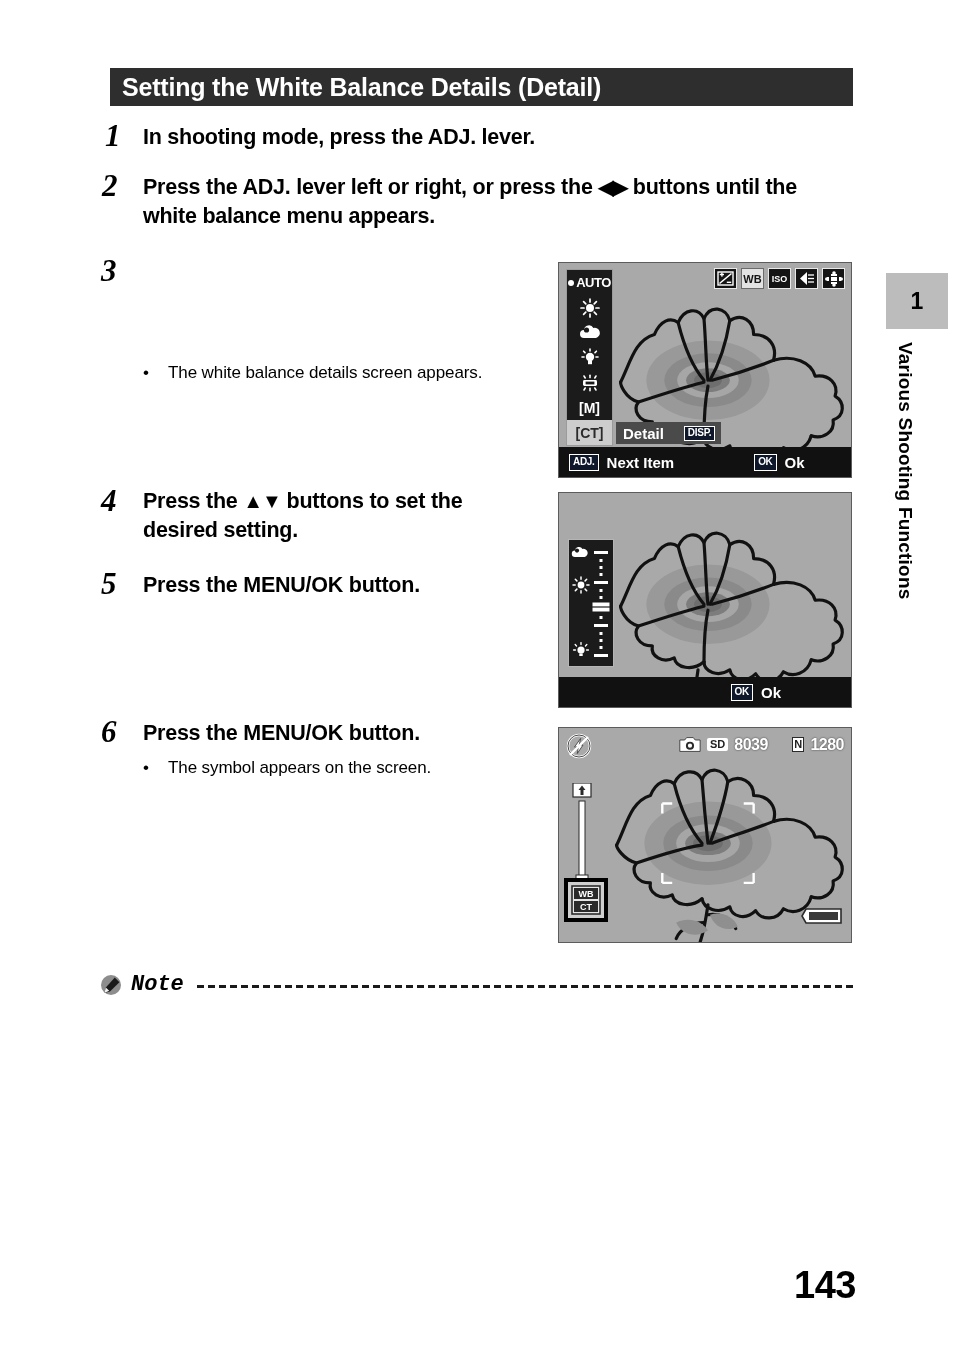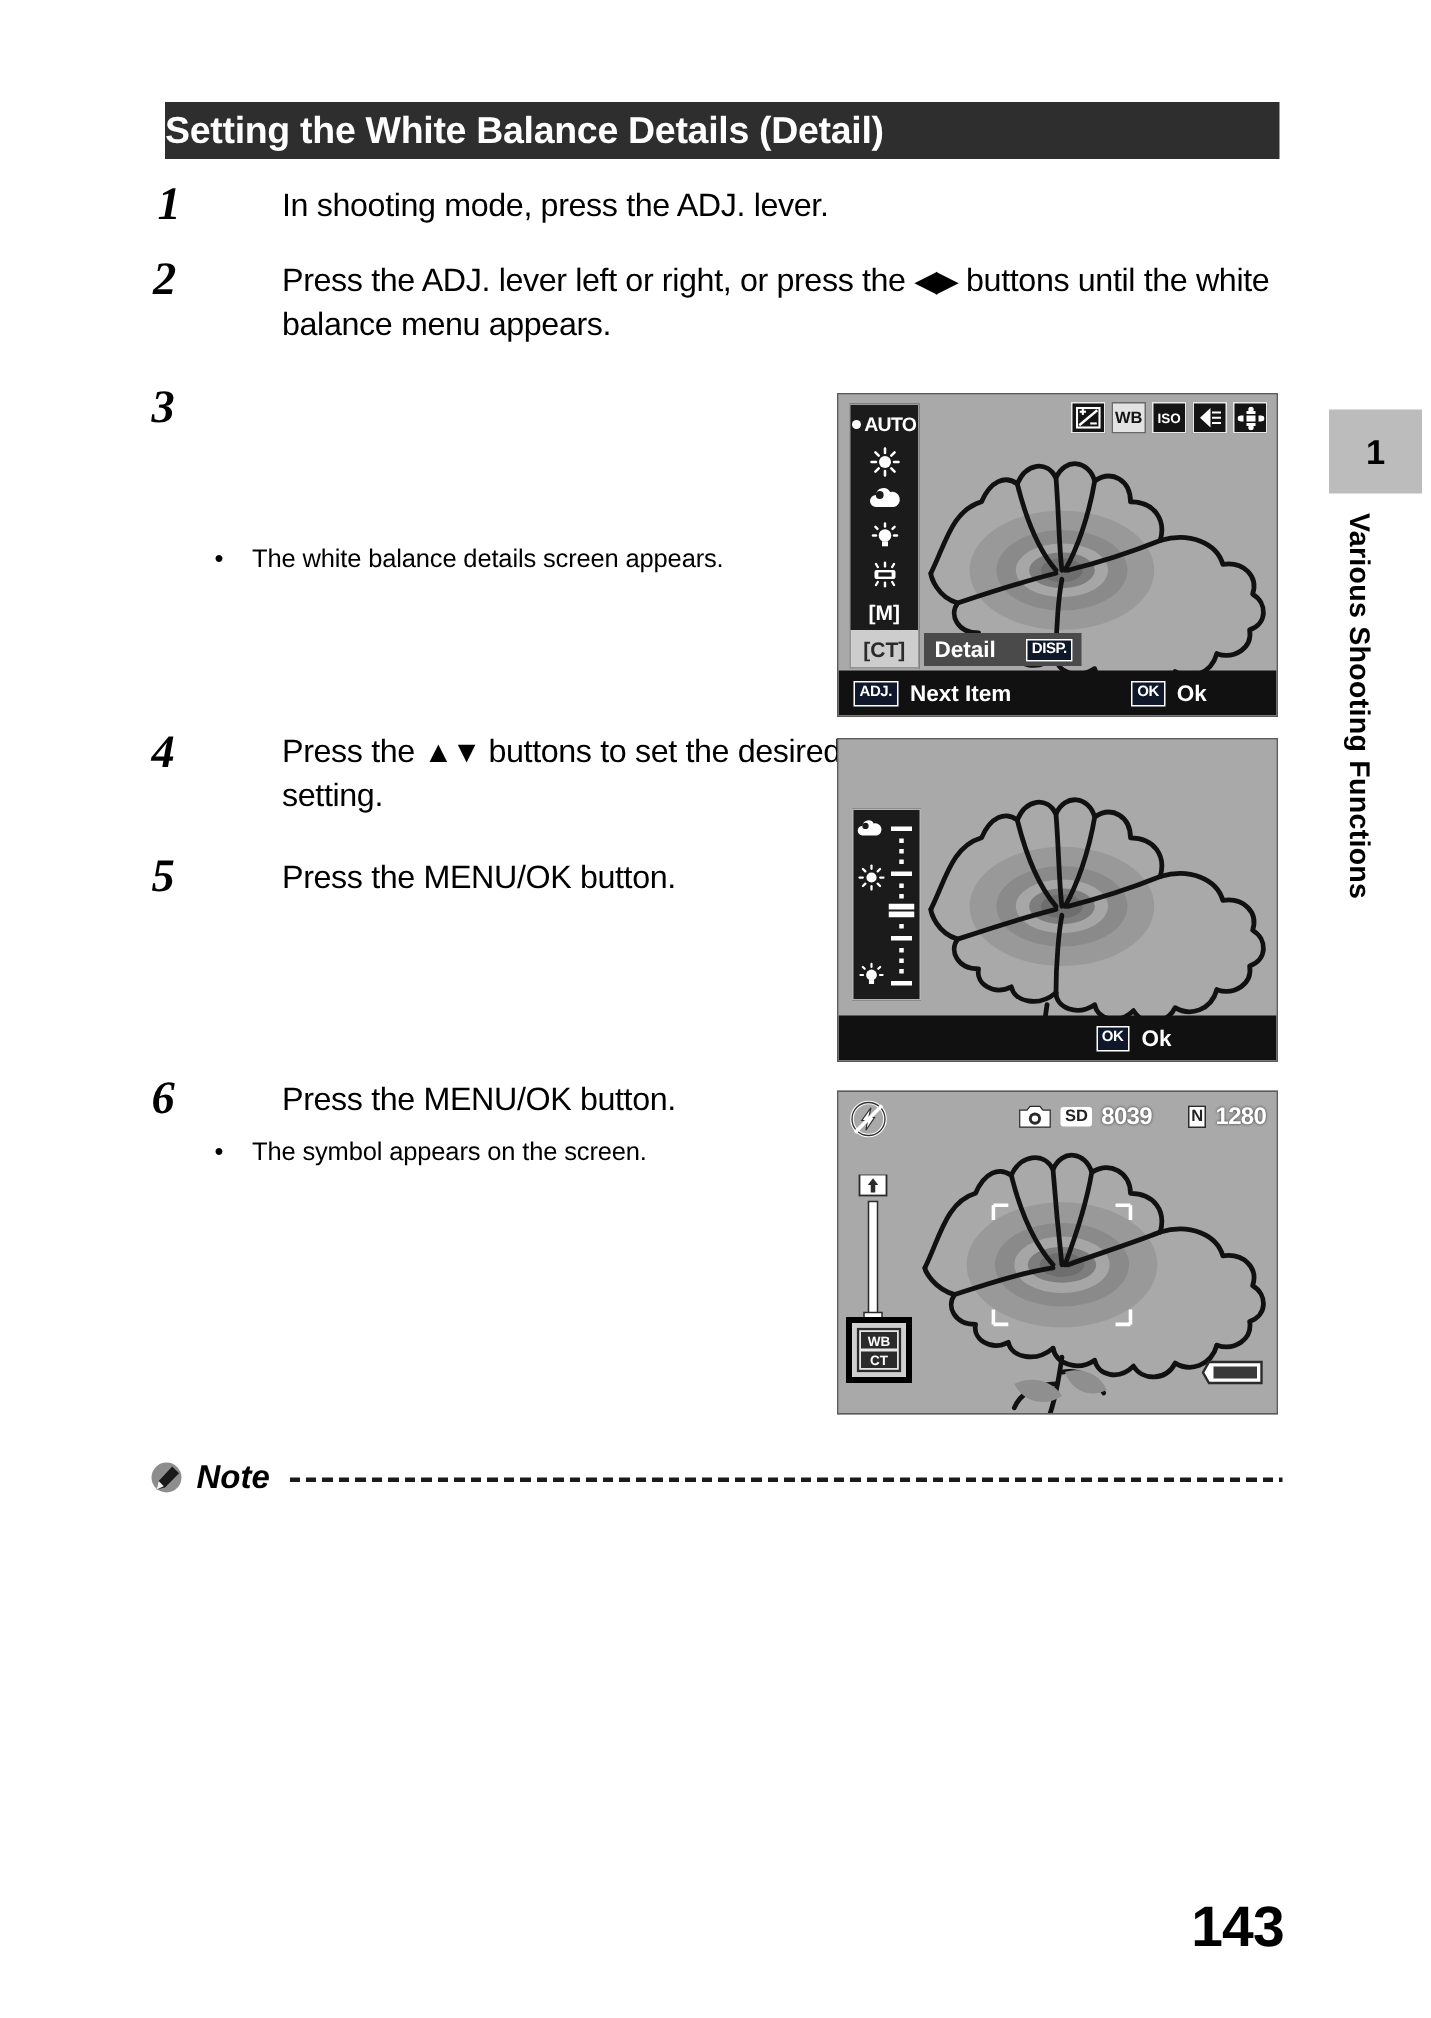--- a/index.html
+++ b/index.html
@@ -21,39 +21,39 @@
   .section-title {
     position: absolute;
     left: 110px; top: 68px;
     width: 743px; height: 38px;
     background: #2e2e2e;
     color: #ffffff;
     font-size: 25px;
     font-weight: bold;
     letter-spacing: -0.2px;
     display: flex; align-items: center;
+    padding-left: 12px;
   }
 
   
   .step-num {
     position: absolute;
     font-family: "Liberation Serif", serif;
     font-weight: bold;
     font-style: italic;
     font-size: 31px;
     line-height: 1;
     color: #000;
   }
   .step-body {
     position: absolute;
     font-size: 21.5px;
-    font-weight: normal;
+    font-weight: bold;
     line-height: 1.33;
     letter-spacing: -0.25px;
-    margin-left: 45px;
   }
   .sub-bullet {
     position: absolute;
     font-size: 17px;
     font-weight: normal;
     line-height: 1.3;
     letter-spacing: -0.1px;
   }
   .sub-bullet .dot { position: absolute; left: 0; }
   .sub-bullet .txt { display: block; margin-left: 25px; }
@@ -82,21 +82,21 @@
   }
 
   
   .note-wrap { position: absolute; left: 100px; top: 972px; width: 755px; }
   .note-head {
     display: flex; align-items: center; gap: 9px;
     height: 26px;
   }
   .note-icon { width: 22px; height: 22px; flex: 0 0 22px; }
   .note-title {
-    font-family: Liberation Sans, sans-serif;
+    font-family: Liberation Mono, monospace;
     font-style: italic; font-weight: bold;
     font-size: 22px; line-height: 1;
   }
   .note-dashes {
     flex: 1 1 auto;
     height: 3px;
     margin-left: 4px;
     margin-top: 3px;
     background-image: repeating-linear-gradient(to right, #1a1a1a 0 7px, transparent 7px 11px);
   }

